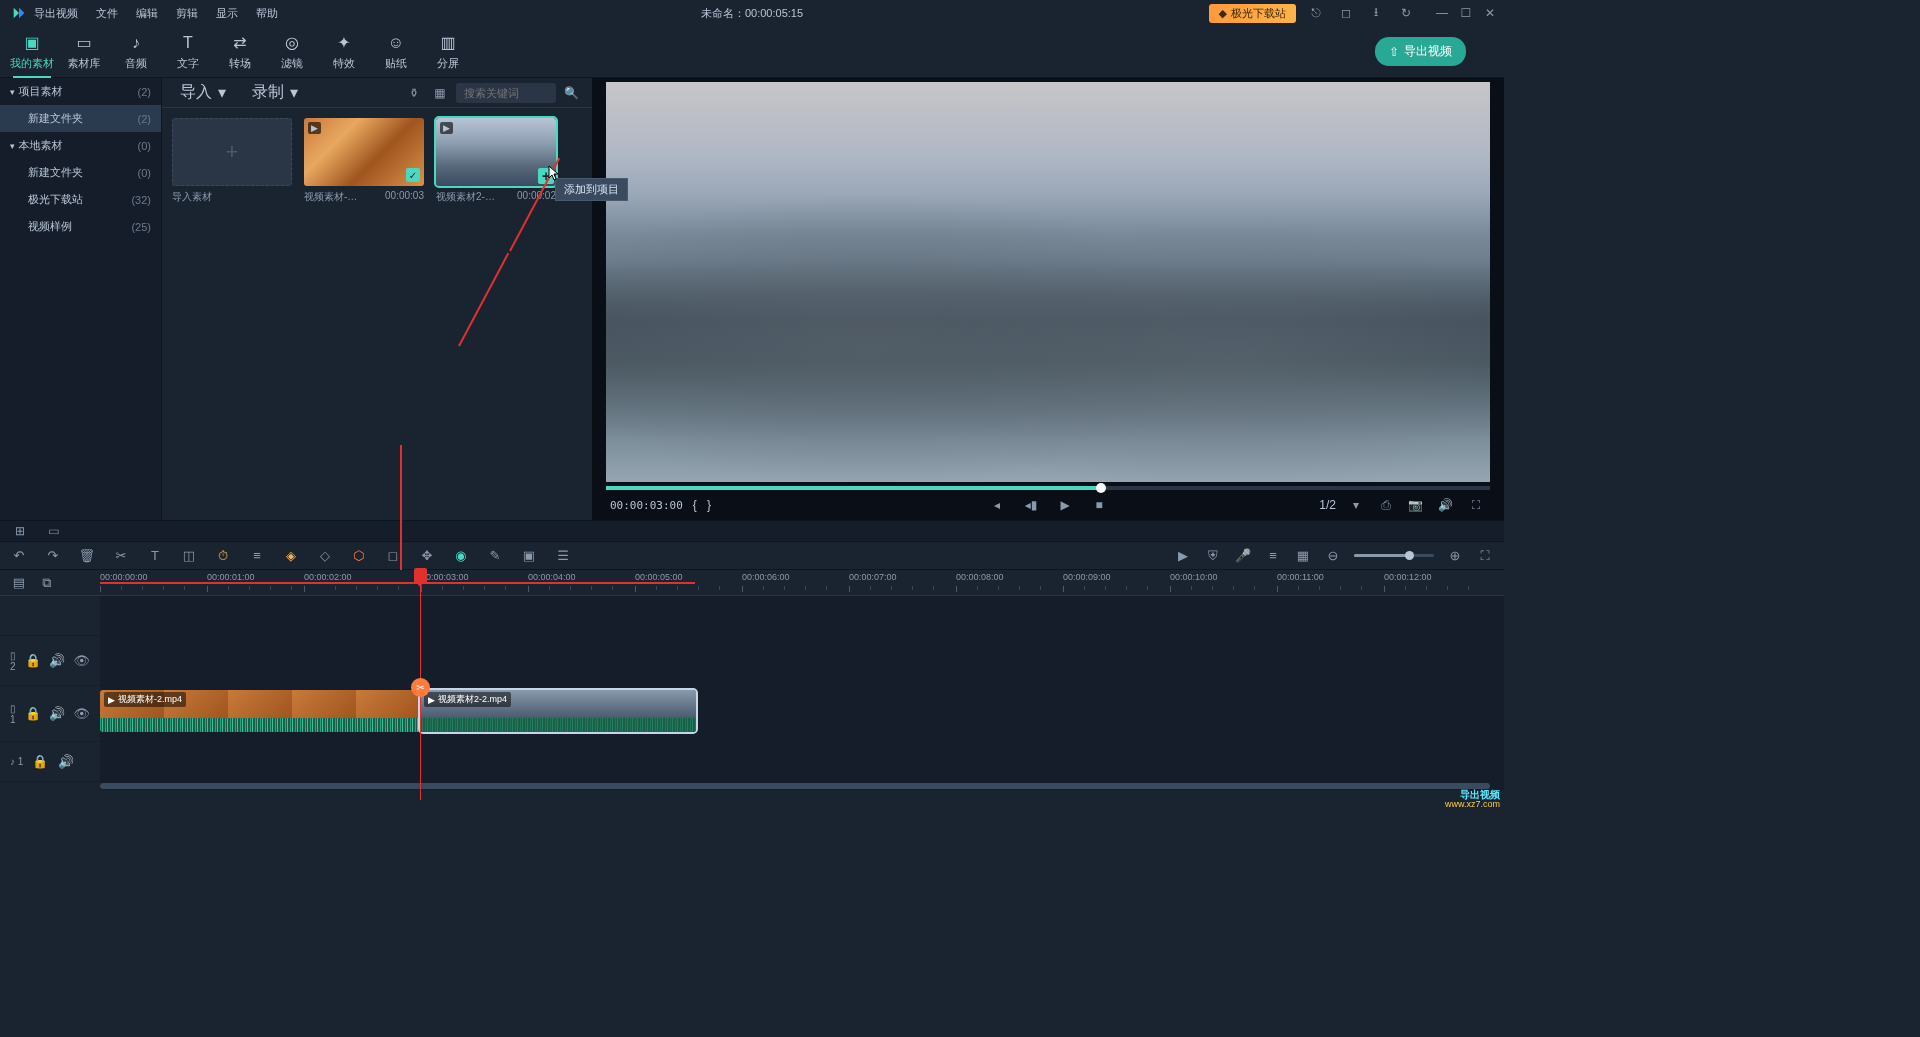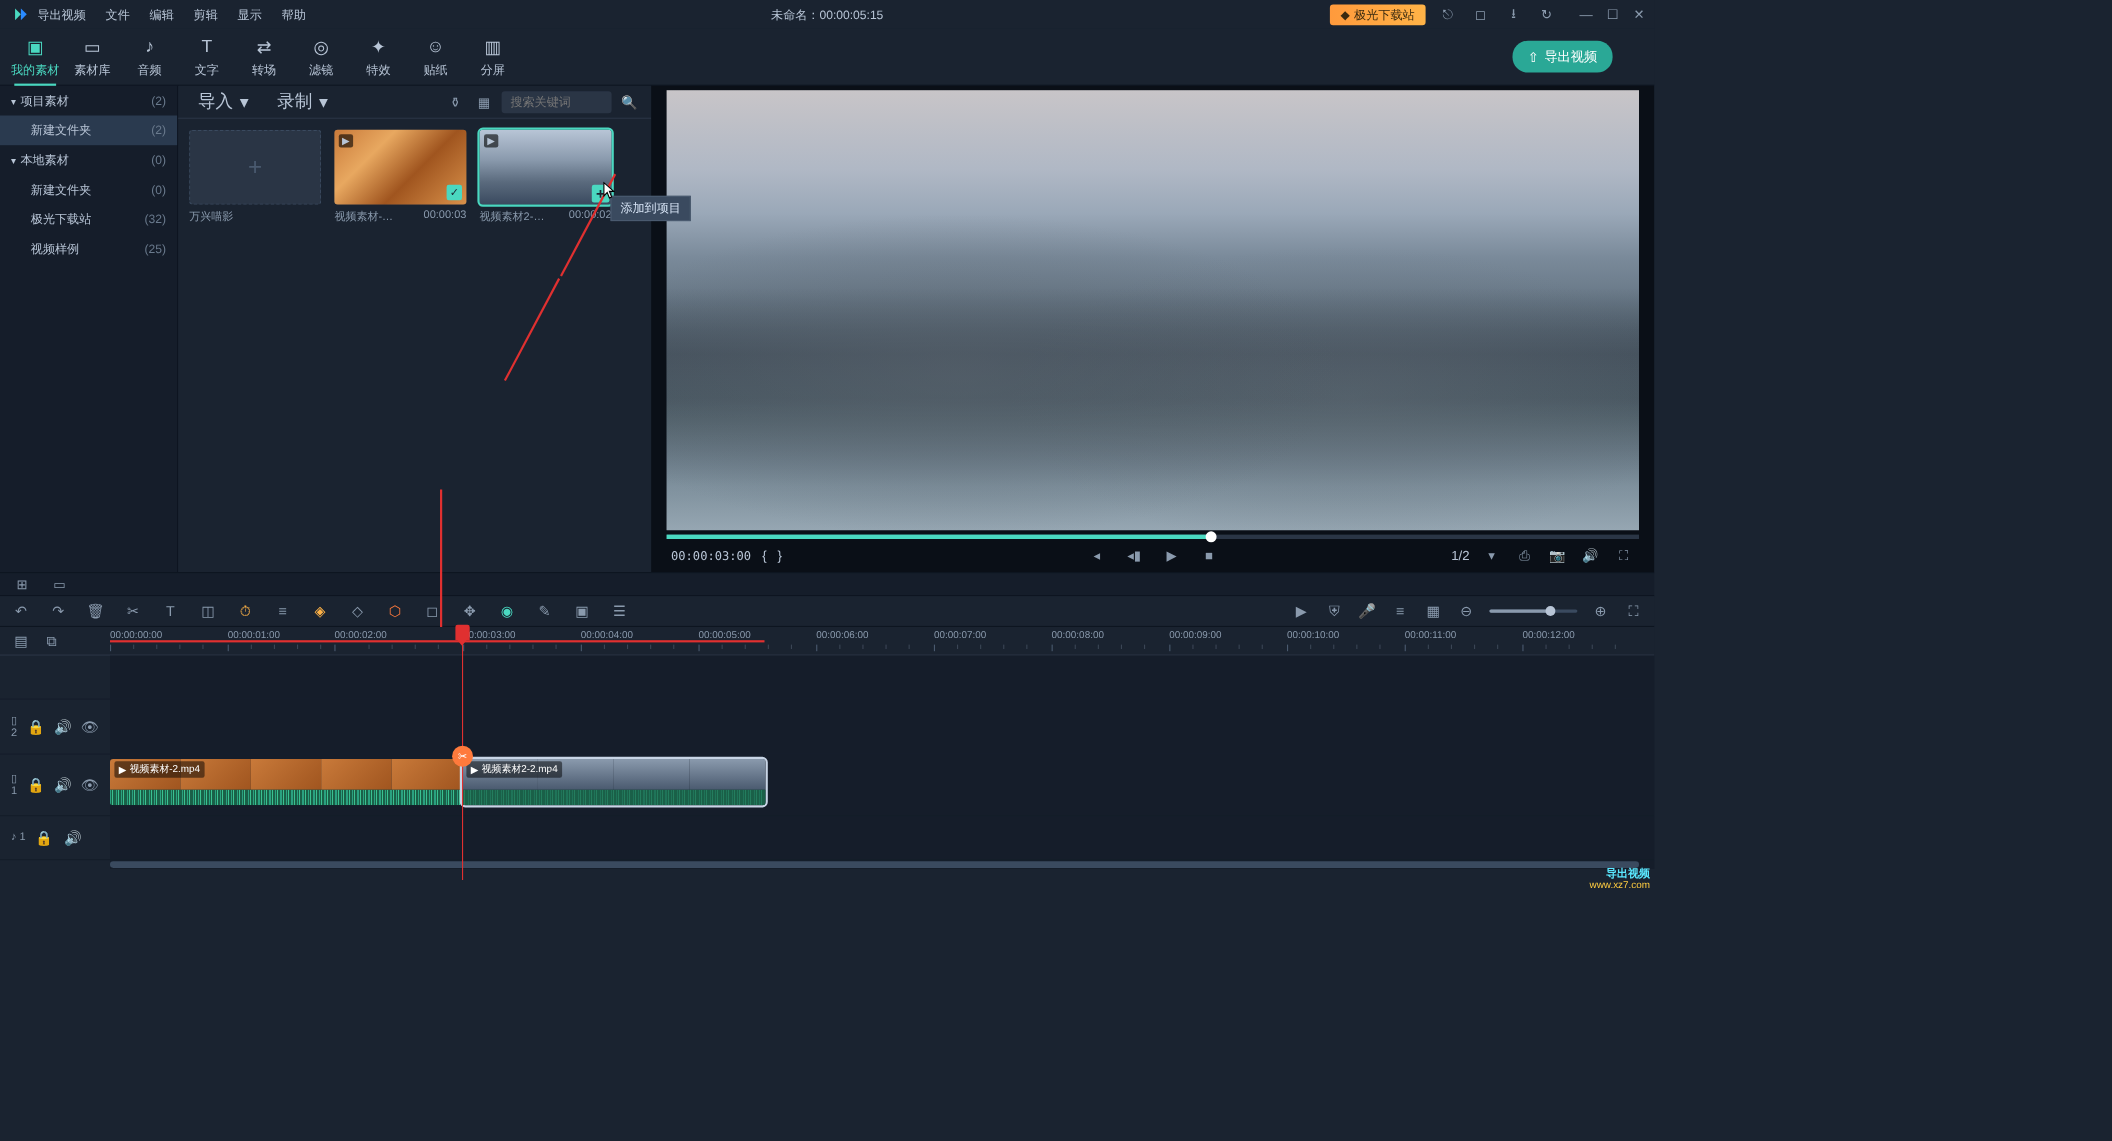--- a/index.html
+++ b/index.html
@@ -224,21 +224,21 @@
         <input class="search-input" placeholder="搜索关键词" style="">
         <span class="icon-btn">🔍</span>
       </div>
     </div>
     <div class="media-grid">
       <div class="media-item">
         <div class="media-thumb import">
             <span style="font-size:22px;color:#4a5a6f">+</span>
           </div>
         <div class="media-label">
-            <span>万兴喵影</span>
+            <span>导入素材</span>
           </div>
       </div>
       <div class="media-item">
         <div class="media-thumb">
             <div class="thumb-img thumb1"></div>
           <span class="media-badge">▶</span>
           <span class="check-badge">✓</span>
         </div>
         <div class="media-label">
             <span>视频素材-…</span>

